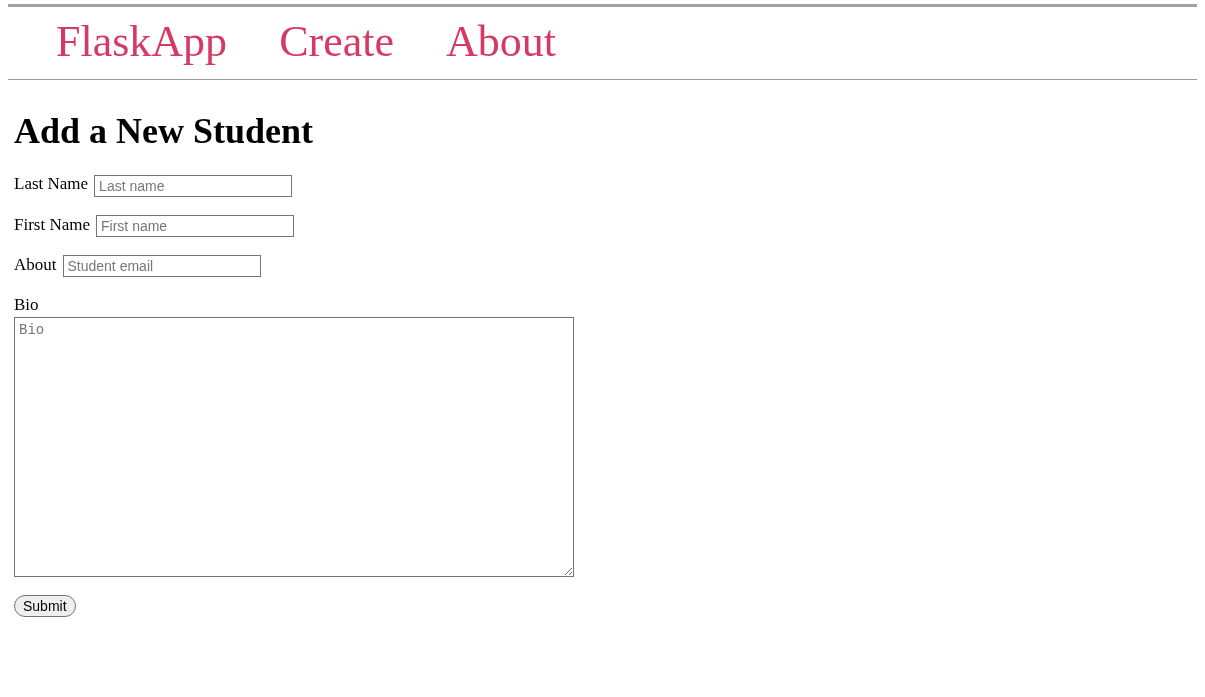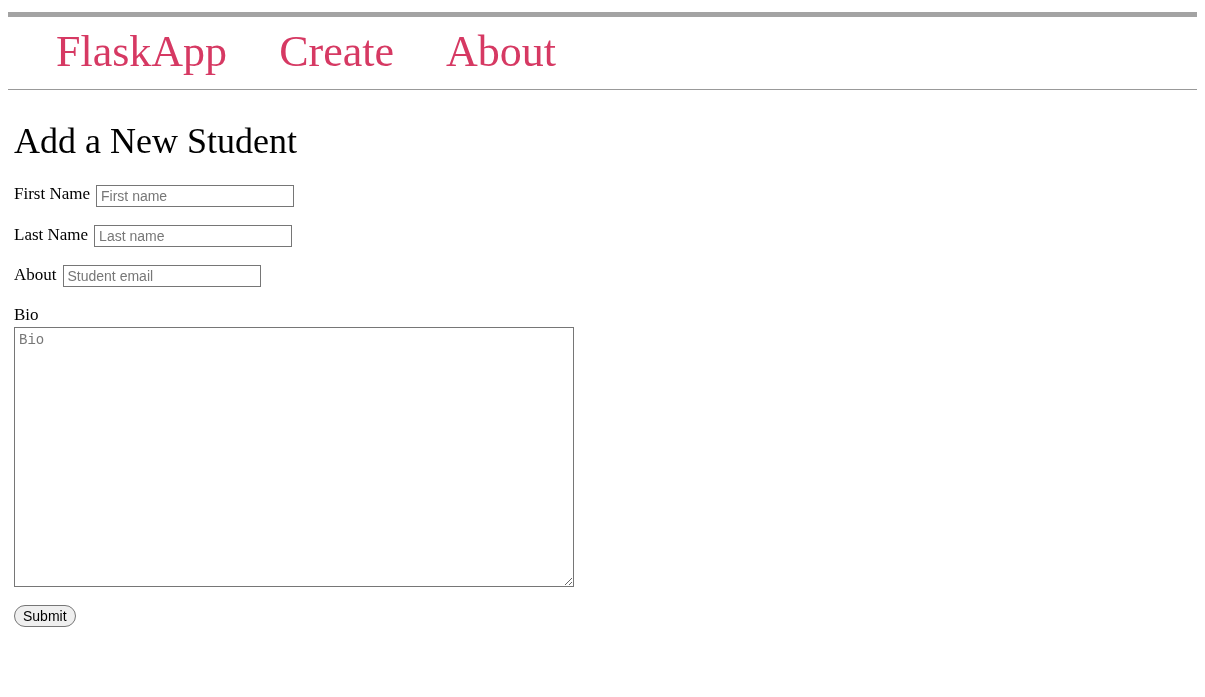--- a/index.html
+++ b/index.html
@@ -7,41 +7,41 @@
     }
     body {
       margin: 0;
       padding: 0;
       font-family: "Times New Roman", Times, serif;
       font-size: 16px;
       color: #000;
       background: #fff;
     }
     .topbar {
-      border-top: 5px solid #a3a3a3;
+      border-top: 3px solid #a3a3a3;
       border-bottom: 1px solid #999;
-      margin: 12px 8px;
+      margin: 4px 8px;
       padding: 0 0 2px 48px;
     }
     .nav-link {
       display: inline-block;
       color: #d63963;
       font-size: 44px;
       font-family: "Times New Roman", Times, serif;
       margin-right: 48px;
       text-decoration: none;
       vertical-align: middle;
       line-height: 1.6;
     }
     .content {
       padding: 0 14px;
     }
     h1.page-title {
       font-family: "Times New Roman", Times, serif;
-      font-weight: normal;
+      font-weight: bold;
       font-size: 36px;
       margin: 30px 0 22px 0;
     }
     .form-row {
       margin: 18px 0;
     }
     .form-label {
       font-size: 17px;
       margin-right: 2px;
     }
@@ -90,27 +90,27 @@
   <a href="#" class="nav-link">FlaskApp</a>
   <a href="#" class="nav-link">Create</a>
   <a href="#" class="nav-link">About</a>
 </div>
 
 <div class="content">
   <h1 class="page-title">Add a New Student</h1>
 
   <form>
     <div class="form-row">
-      <span class="form-label">First Name</span>
-      <input type="text" placeholder="First name" style="">
+      <span class="form-label">Last Name</span>
+      <input type="text" placeholder="Last name" style="">
     </div>
 
     <div class="form-row">
-      <span class="form-label">Last Name</span>
-      <input type="text" placeholder="Last name" style="">
+      <span class="form-label">First Name</span>
+      <input type="text" placeholder="First name" style="">
     </div>
 
     <div class="form-row">
       <span class="form-label">About</span>
       <input type="text" placeholder="Student email" style="">
     </div>
 
 
     <div class="form-row">
       <span class="form-label">Bio</span>

